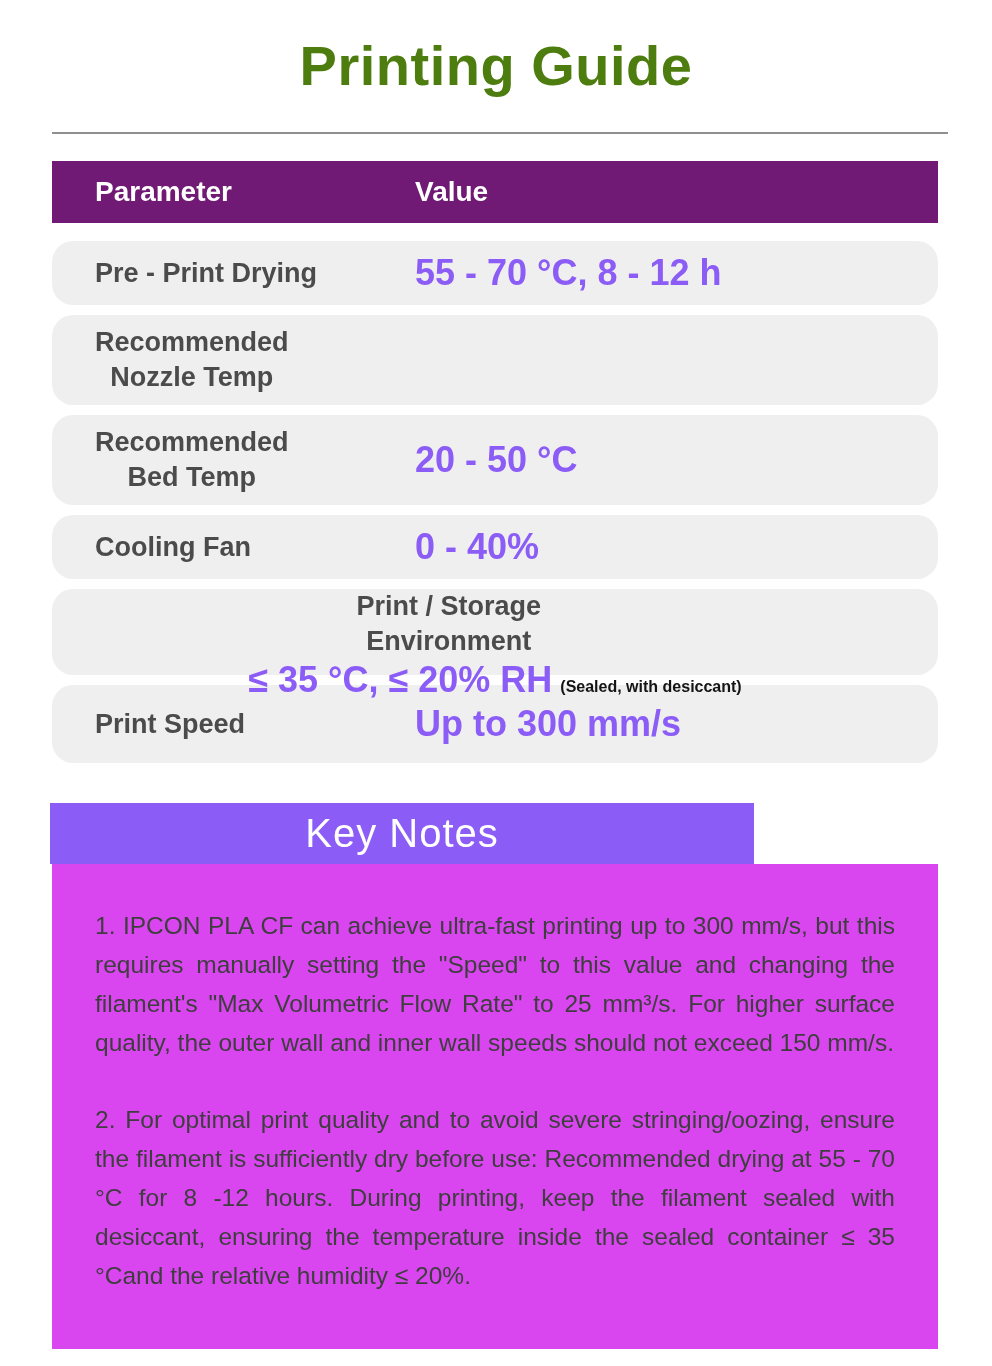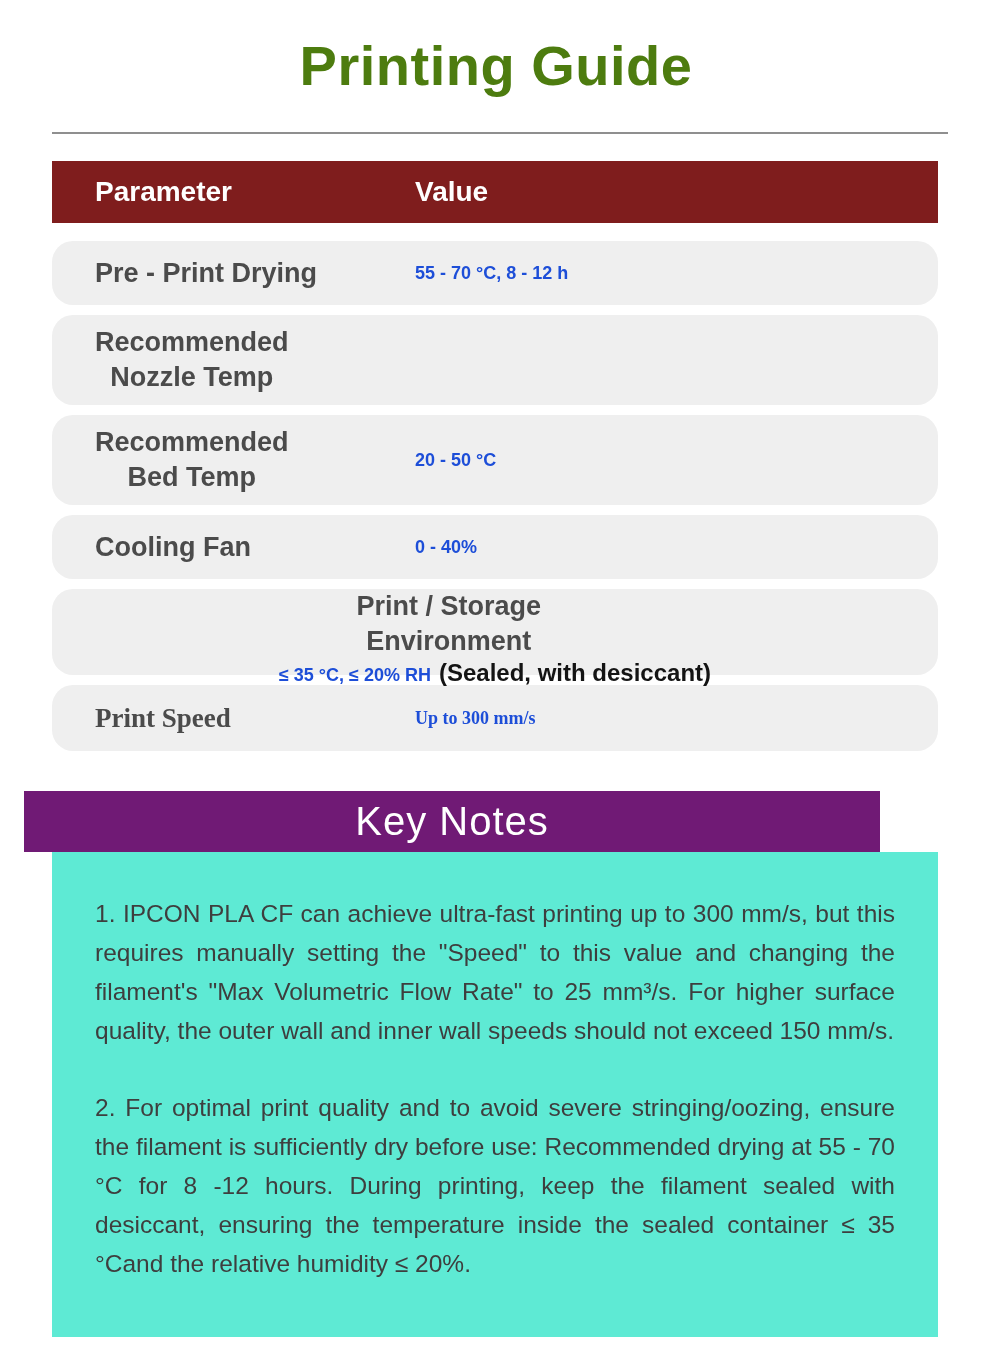--- a/index.html
+++ b/index.html
@@ -35,21 +35,21 @@
     width: 896px;
     margin: 28px auto 0 52px;
   }
 
   
   .spec-table {
     width: 886px;
     margin: 27px 0 0 52px;
   }
   .thead {
-    background: #7f1d1d;
+    background: #701a75;
     height: 62px;
     display: flex;
     align-items: center;
   }
   .th {
     color: #ffffff;
     font-size: 28px;
     font-weight: 700;
   }
   .cell-param {
@@ -63,68 +63,68 @@
   }
   .trow {
     background: #efefef;
     display: flex;
     align-items: center;
     margin-top: 10px;
     border-radius: 21px;
   }
   .trow.first { margin-top: 18px; }
   .h64 { height: 64px; }
-  .h66 { height: 66px; font-family: Liberation Serif, serif; }
+  .h66 { height: 78px; }
   .h86 { height: 86px; flex-direction: column; }
   .h90 { height: 90px; }
   .plabel {
     display: inline-block;
     text-align: center;
     white-space: pre-line;
     font-size: 27px;
     line-height: 35px;
     font-weight: 600;
     color: #4b4b4b;
   }
   .vtext {
-    font-size: 18px;
+    font-size: 36px;
     font-weight: 700;
-    color: #1d4ed8;
+    color: #8b5cf6;
     white-space: nowrap;
   }
   .vnote {
-    font-size: 24px;
+    font-size: 16px;
     font-weight: 700;
     color: #141414;
     margin-left: 8px;
     white-space: nowrap;
   }
 
   
   .keynotes-banner {
-    width: 856px;
+    width: 704px;
     height: 61px;
-    margin: 40px 0 0 24px;
-    background: #701a75;
+    margin: 40px 0 0 50px;
+    background: #8b5cf6;
     display: flex;
     align-items: center;
     justify-content: center;
   }
   .keynotes-title {
     color: #ffffff;
     font-size: 40px;
     font-weight: 400;
     letter-spacing: 1px;
   }
   .notes-box {
     box-sizing: border-box;
     width: 886px;
     height: 485px;
     margin: 0 0 0 52px;
-    background: #5eead4;
+    background: #d946ef;
     padding: 42px 43px 0 43px;
     overflow: hidden;
   }
   .note-para {
     margin: 0 0 38px 0;
     font-size: 24.5px;
     line-height: 39px;
     color: #3e3e3e;
     text-align: justify;
   }

